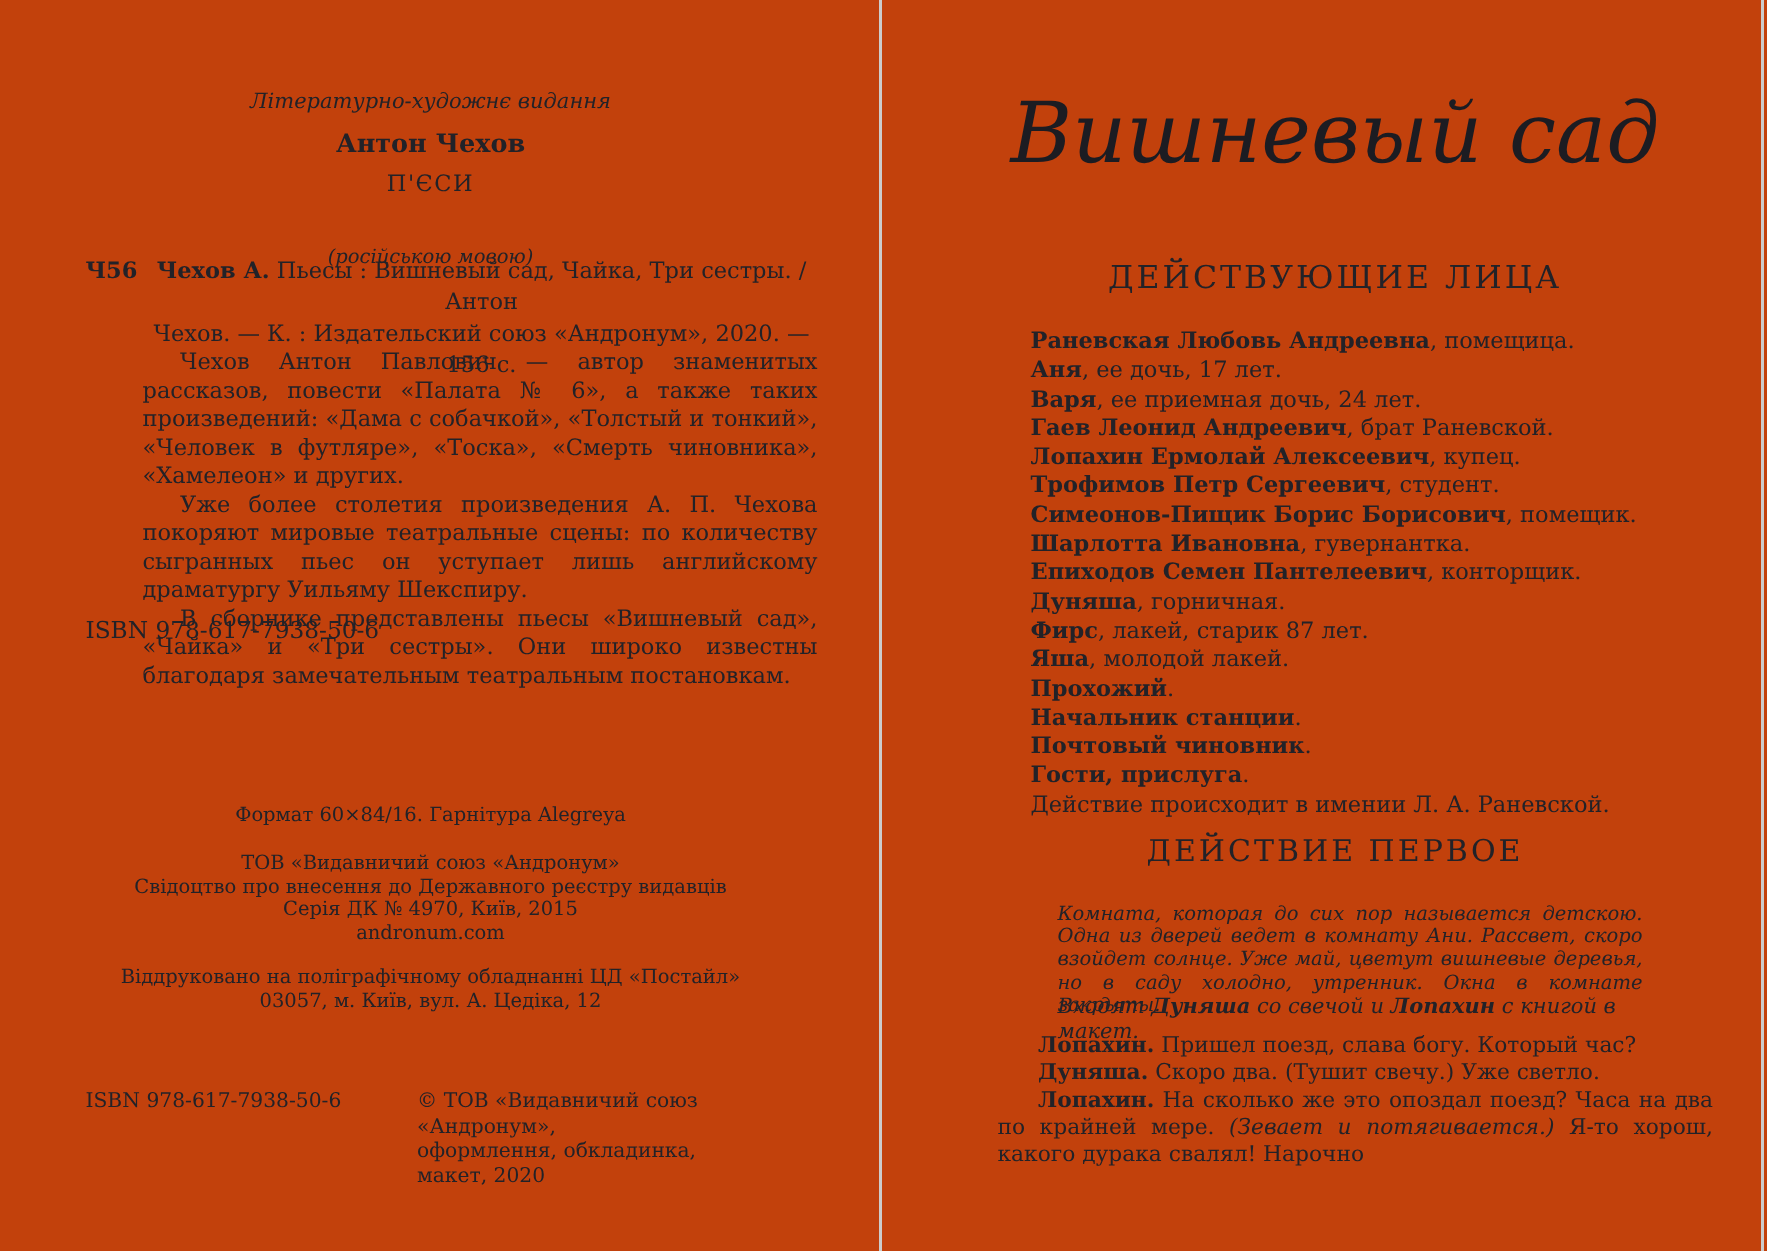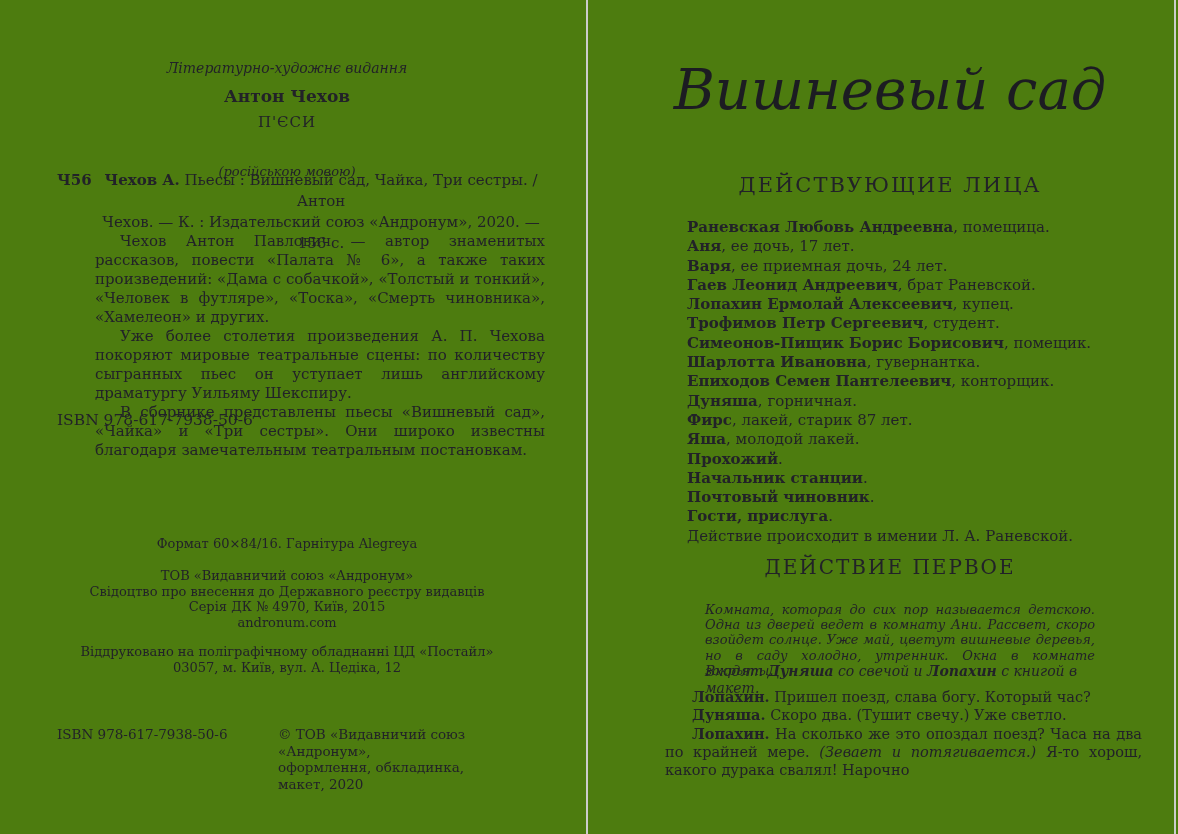--- a/index.html
+++ b/index.html
@@ -1,19 +1,19 @@
 <!DOCTYPE html>
 <html><head>
 <meta charset="utf-8">
 <style>
   html,body{margin:0;padding:0;background:#ffffff;}
   .spread{
     position:relative;
     width:1178px;height:834px;
-    background:#4d7c0f;
+    background:#c2410c;
     font-family:"DejaVu Serif","Liberation Serif",serif;
     color:#222228;
     overflow:hidden;
   }
   .vline{position:absolute;top:0;bottom:0;width:2px;background:#cccccc;}
   .gutter{left:586px;}
   .right-edge{left:1174px;}
 
   .abs{position:absolute;}
 

